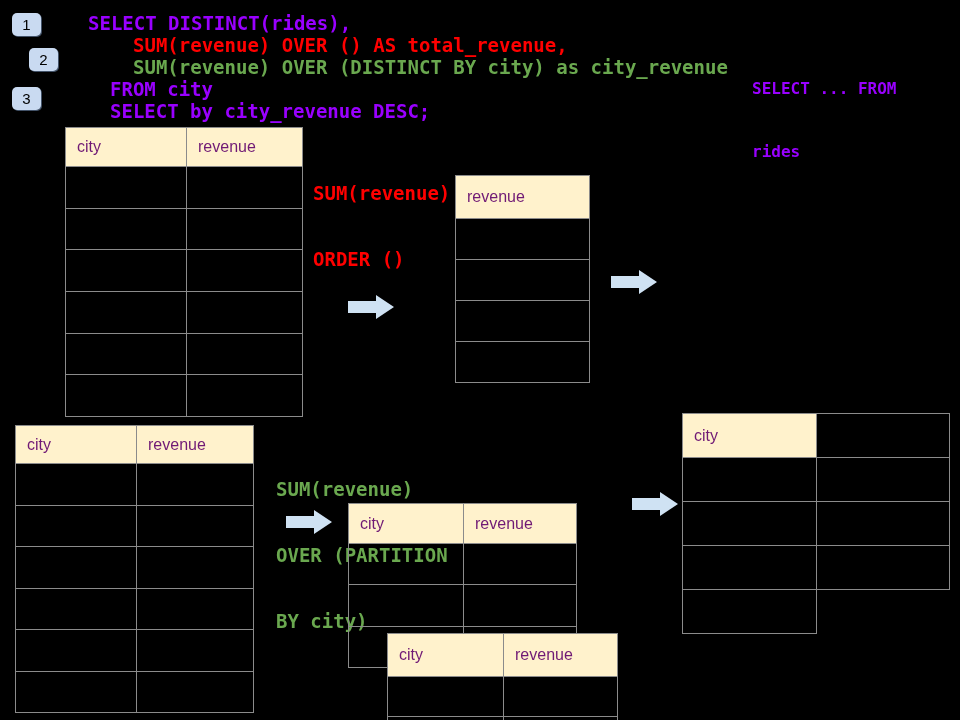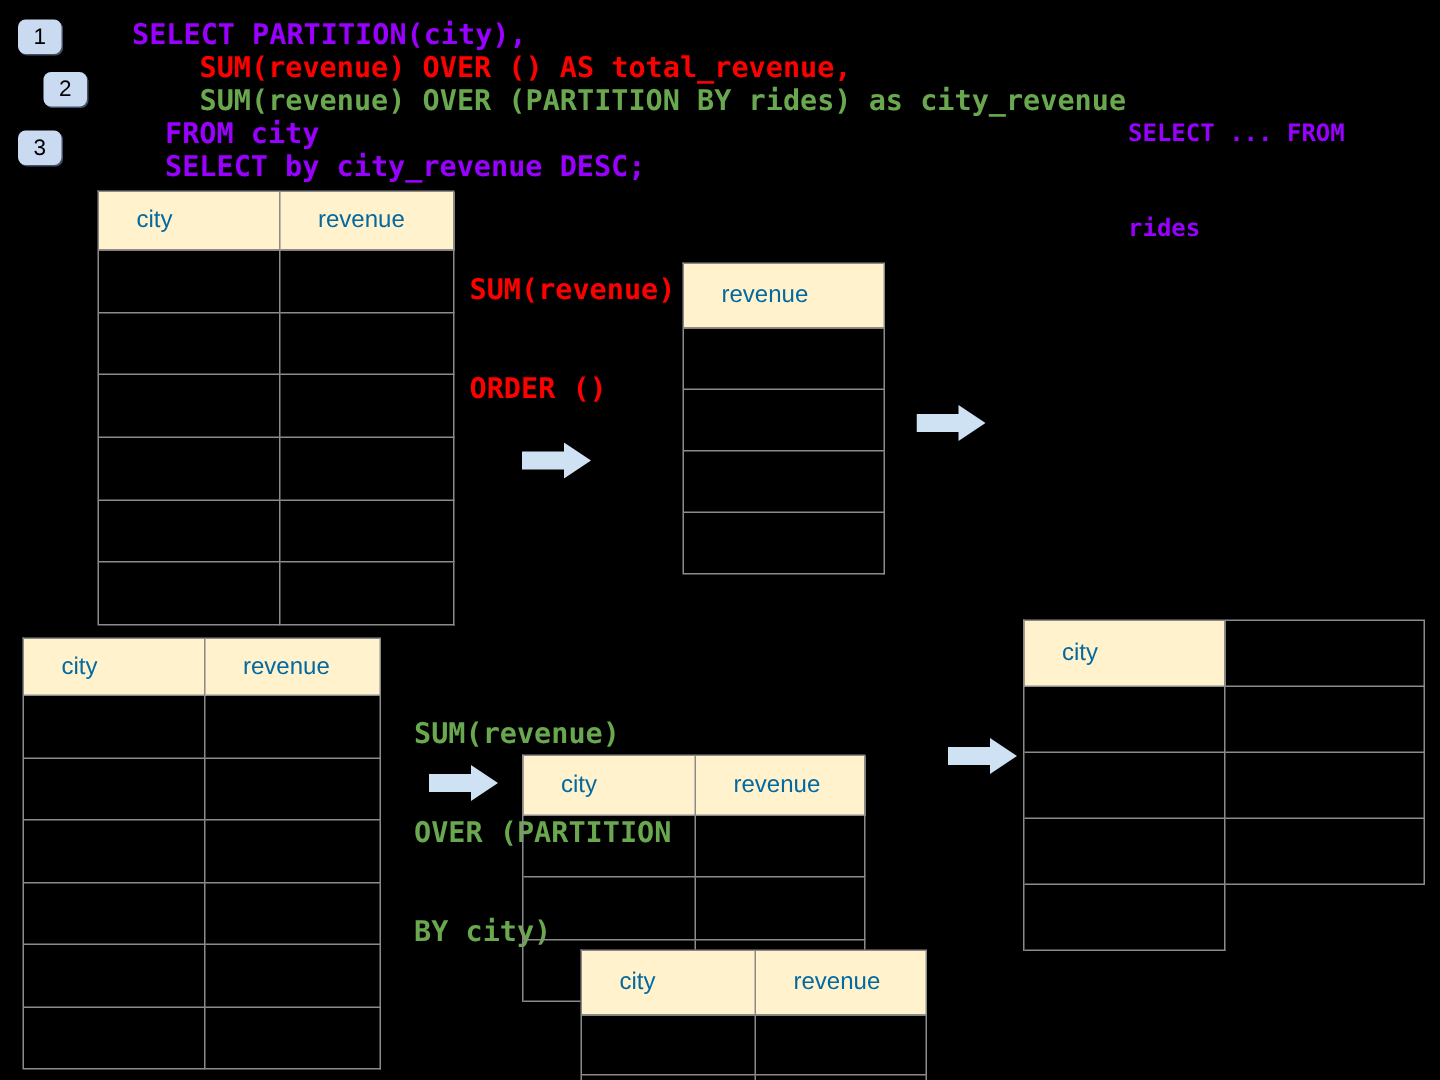--- a/index.html
+++ b/index.html
@@ -62,22 +62,22 @@
     border-left:1px solid var(--bd);
     box-sizing:border-box;
   }
   .tbl .c{
     border-right:1px solid var(--bd);
     border-bottom:1px solid var(--bd);
   }
   .tbl .h{
     background:var(--cream);
     display:flex;align-items:center;
-    padding-left:25px;
-    font-size:16px;color:#0369a1;
+    padding-left:11px;
+    font-size:16px;color:#701a75;
   }
   #t1{left:65px;top:127px;width:238px;height:290px;
       grid-template-columns:121px 1fr;grid-template-rows:39px repeat(6,1fr);}
   #t2{left:455px;top:175px;width:135px;height:208px;
       grid-template-columns:1fr;grid-template-rows:43px repeat(4,1fr);}
   #t3{left:15px;top:425px;width:239px;height:288px;
       grid-template-columns:121px 1fr;grid-template-rows:38px repeat(6,1fr);}
   #t4{left:348px;top:503px;width:229px;height:165px;
       grid-template-columns:115px 1fr;grid-template-rows:40px repeat(3,1fr);}
   #t5{left:387px;top:633px;width:231px;height:123px;
@@ -92,23 +92,23 @@
   #a3{left:286px;top:510px;}
   #a4{left:632px;top:492px;}
 </style>
 </head>
 <body>
 
 <div class="badge" id="badge1">1</div>
 <div class="badge" id="badge2">2</div>
 <div class="badge" id="badge3">3</div>
 
-<div class="code purple" id="sql-l1">SELECT PARTITION(city),</div>
+<div class="code purple" id="sql-l1">SELECT DISTINCT(rides),</div>
 <div class="code red" id="sql-l2">SUM(revenue) OVER () AS total_revenue,</div>
-<div class="code green" id="sql-l3">SUM(revenue) OVER (PARTITION BY rides) as city_revenue</div>
+<div class="code green" id="sql-l3">SUM(revenue) OVER (DISTINCT BY city) as city_revenue</div>
 <div class="code purple" id="sql-l4">FROM city</div>
 <div class="code purple" id="sql-l5">SELECT by city_revenue DESC;</div>
 
 <div class="code purple" id="corner-note">
   <div>SELECT ... FROM</div>
   <div>rides</div>
 </div>
 
 <div class="code red" id="label-total">
   <div>SUM(revenue)</div>

